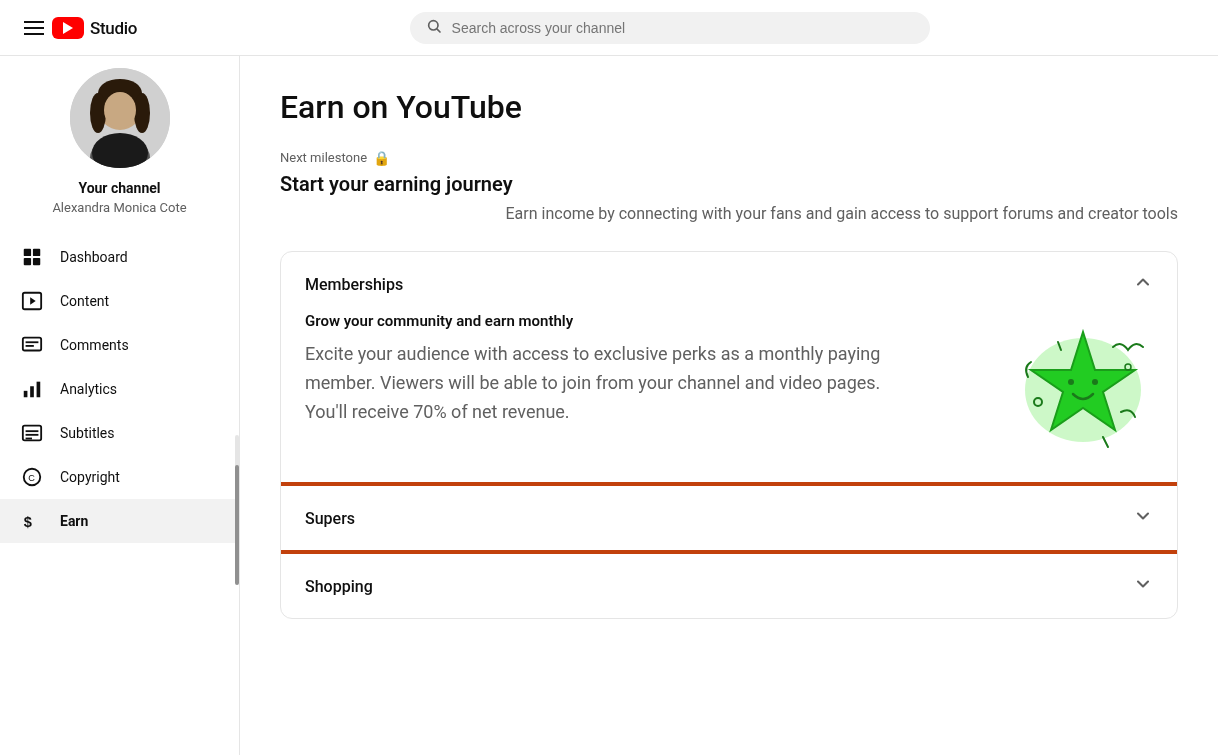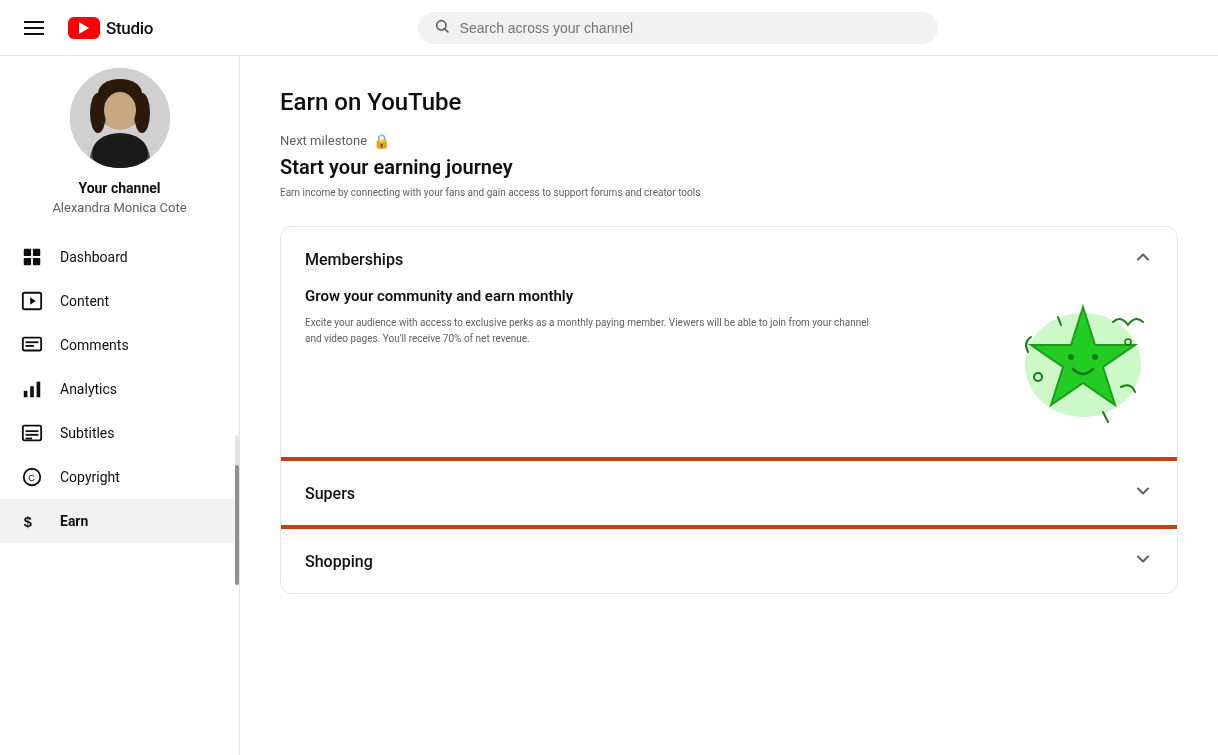--- a/index.html
+++ b/index.html
@@ -4,21 +4,21 @@
   <style>
     * { box-sizing: border-box; margin: 0; padding: 0; }
     body { font-family: 'Roboto', Arial, sans-serif; background: #fff; color: #0f0f0f; height: 755px; width: 1218px; overflow: hidden; }
 
     
     .topnav {
       display: flex; align-items: center; height: 56px;
       padding: 0 16px; border-bottom: 1px solid #e5e5e5;
       position: fixed; top: 0; left: 0; right: 0; background: #fff; z-index: 100;
     }
-    .topnav-left { display: flex; align-items: center; gap: 16px; }
+    .topnav-left { display: flex; align-items: center; }
     .hamburger { background: none; border: none; cursor: pointer; padding: 8px; display: flex; flex-direction: column; gap: 4px; }
     .hamburger span { display: block; width: 20px; height: 2px; background: #0f0f0f; }
     .yt-logo { display: flex; align-items: center; gap: 6px; text-decoration: none; }
     .yt-icon { background: #ff0000; border-radius: 6px; width: 32px; height: 22px; display: flex; align-items: center; justify-content: center; }
     .yt-icon::after { content: ''; border-left: 10px solid #fff; border-top: 6px solid transparent; border-bottom: 6px solid transparent; }
     .yt-studio-text { font-size: 17px; font-weight: 500; color: #0f0f0f; letter-spacing: -0.3px; }
 
     .search-bar {
       flex: 1; max-width: 520px; margin: 0 auto;
       display: flex; align-items: center;
@@ -68,45 +68,45 @@
     .nav-item.active { background: #f2f2f2; font-weight: 700; }
     .nav-icon { width: 24px; height: 24px; display: flex; align-items: center; justify-content: center; flex-shrink: 0; }
     .nav-icon svg { width: 22px; height: 22px; }
 
     
     .main {
       margin-left: 240px; margin-top: 56px;
       padding: 32px 40px; height: calc(755px - 56px);
       overflow-y: auto; background: #fff;
     }
-    .page-title { font-size: 24px; font-weight: 500; margin-bottom: 17px; }
+    .page-title { font-size: 32px; font-weight: 500; margin-bottom: 24px; }
     .milestone-label { font-size: 13px; color: #606060; display: flex; align-items: flex-start; gap: 6px; margin-bottom: 6px; }
     .lock-icon { font-size: 14px; }
     .milestone-title { font-size: 20px; font-weight: 600; margin-bottom: 8px; }
-    .milestone-desc { font-size: 10px; color: #606060; margin-bottom: 28px; }
+    .milestone-desc { font-size: 16px; color: #606060; margin-bottom: 28px; text-align: right; }
 
     
     .card {
       border: 1px solid #e5e5e5; border-radius: 12px;
       margin-bottom: 0; overflow: hidden;
     }
     .card-section {
       border-bottom: 4px solid #c2410c; padding: 20px 24px;
     }
     .card-section:last-child { border-bottom: none; }
     .card-header {
       display: flex; align-items: center; justify-content: space-between;
       cursor: pointer;
     }
     .card-header-title { font-size: 16px; font-weight: 500; }
     .chevron { font-size: 18px; color: #606060; }
     .card-body { display: flex; align-items: flex-start; justify-content: space-between; padding-top: 16px; gap: 20px; }
     .card-body-text { flex: 1; }
     .card-body-subtitle { font-size: 15px; font-weight: 600; margin-bottom: 10px; }
-    .card-body-desc { font-size: 10px; color: #606060; line-height: 1.6; max-width: 580px; }
+    .card-body-desc { font-size: 18px; color: #606060; line-height: 1.6; max-width: 580px; }
 
     
     .star-illustration {
       width: 140px; height: 150px; flex-shrink: 0;
       position: relative;
     }
   </style>
 </head>
 <body>
 

